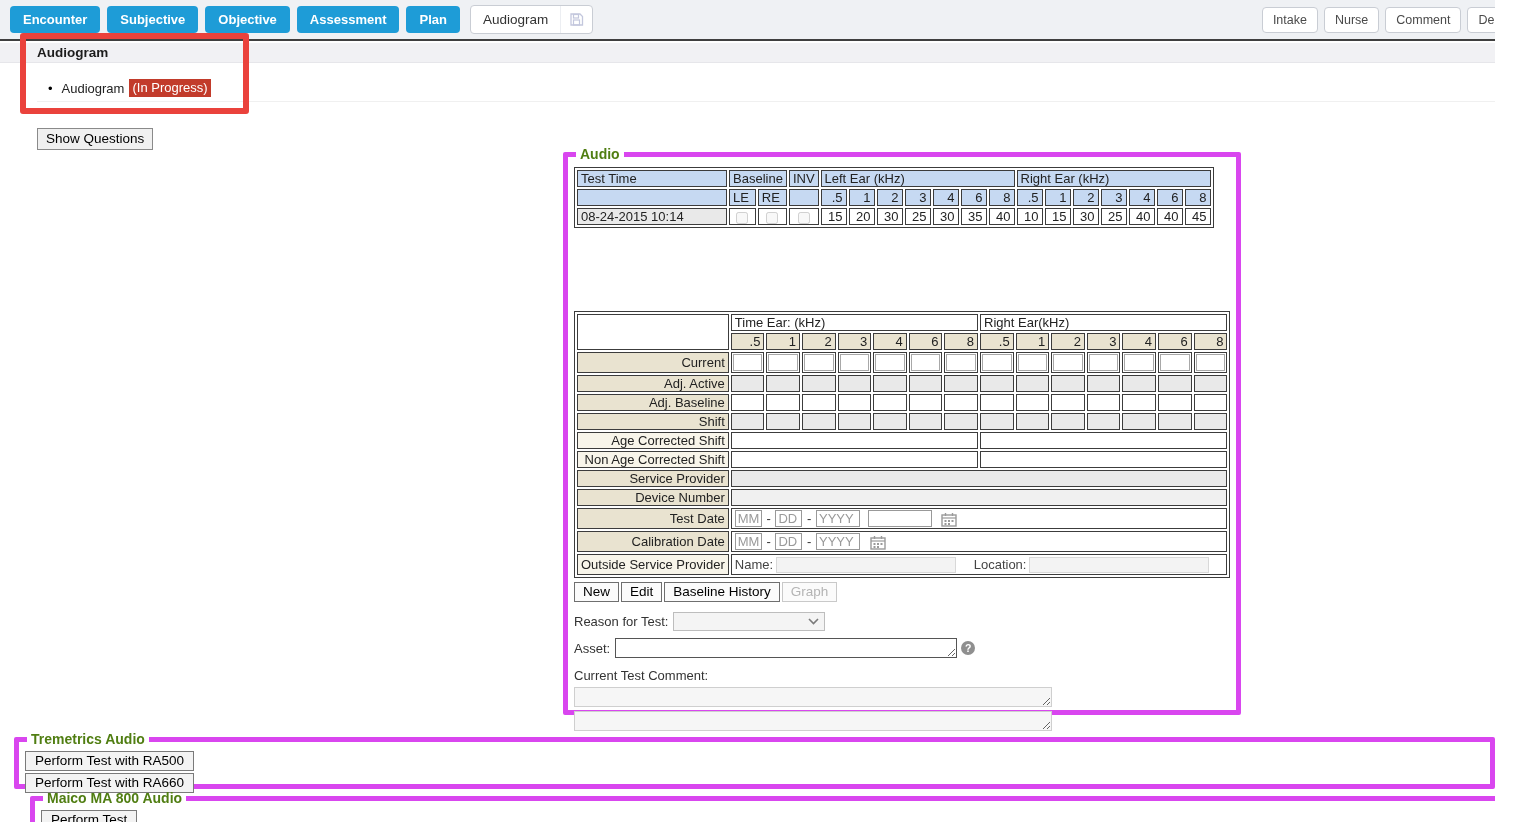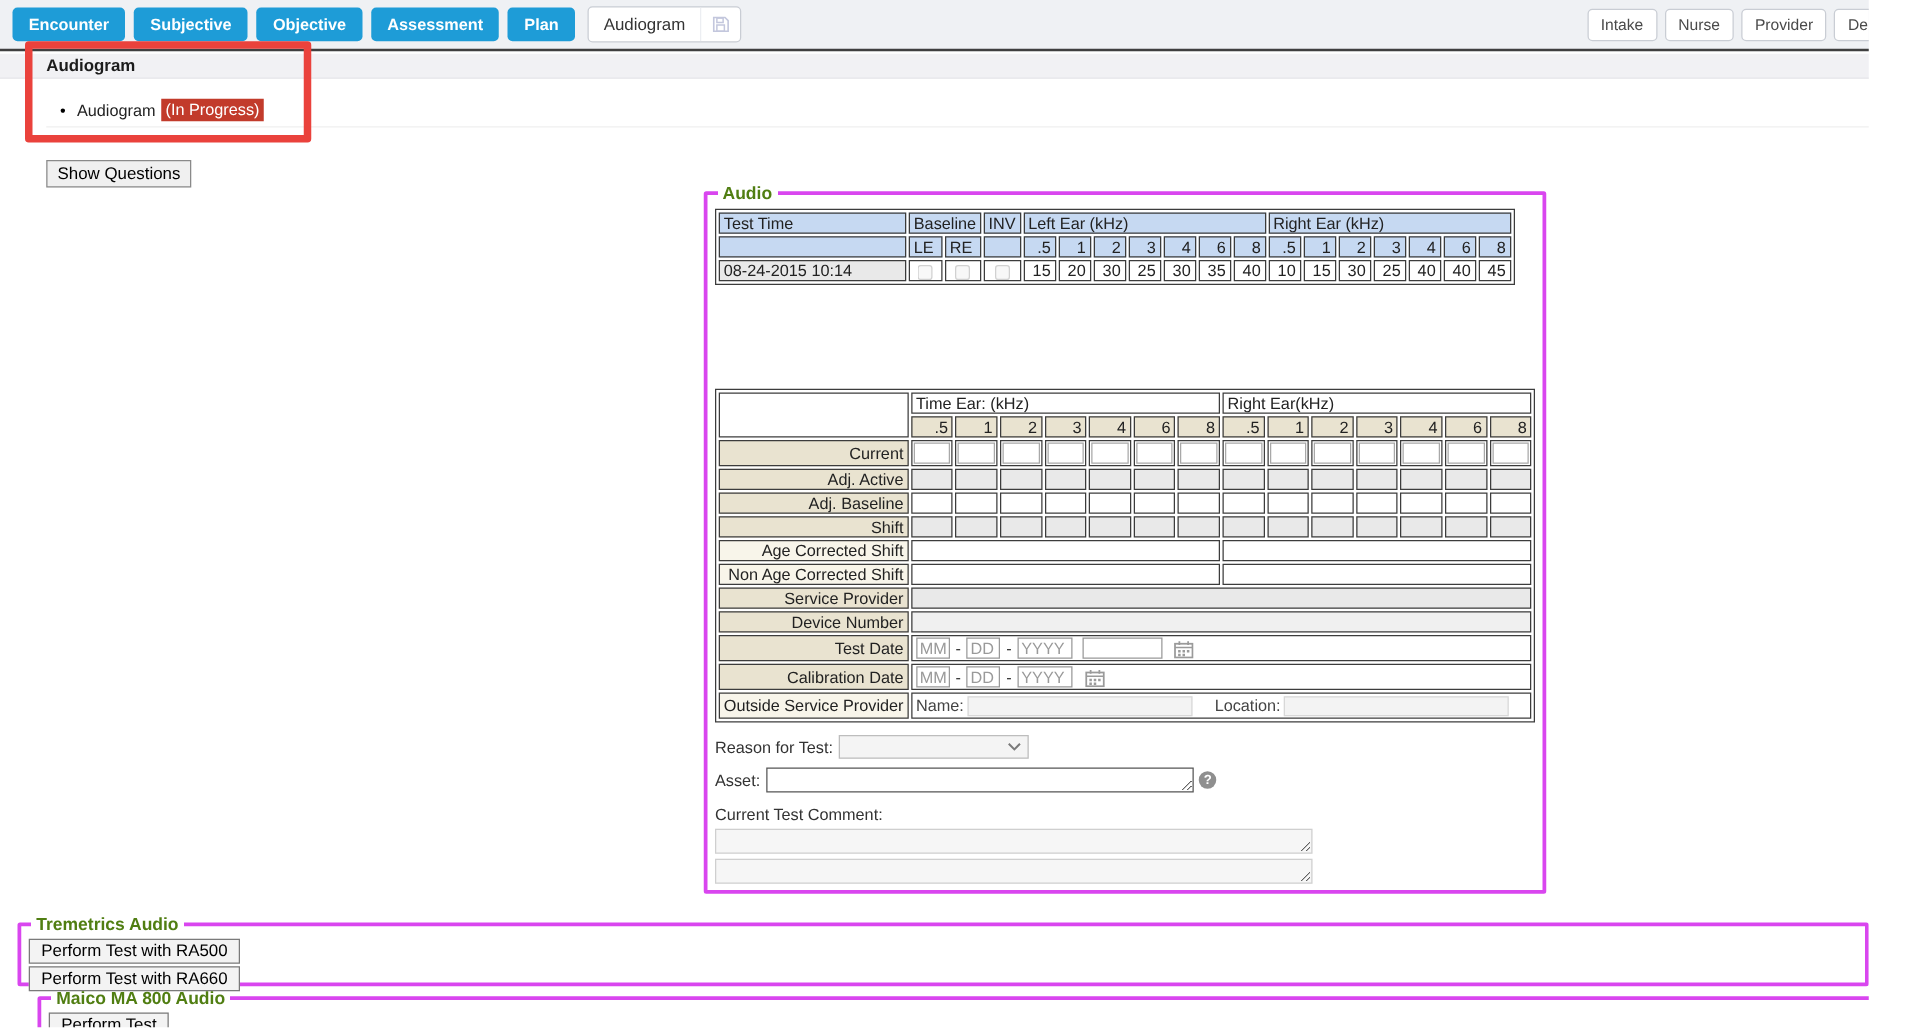--- a/index.html
+++ b/index.html
@@ -31,21 +31,21 @@
   .badge { background:#c23b2b; color:#fff; padding:1px 3px 2px 3px; margin-left:5px; font-size:13px; }
   .thin-divider { position:absolute; left:37px; top:101px; width:1500px; height:1px; background:#f0f0f0; }
   .annotation-box { position:absolute; left:20px; top:33px; width:229px; height:81px;
     border:6px solid #ea423c; border-radius:3px; pointer-events:none; z-index:50; }
 
   .show-questions { position:absolute; left:37px; top:128px; background:#f0f0f0; color:#000;
     border:1px solid #8a8a8a; padding:2px 8px 3px 8px; font-size:13.5px; cursor:pointer;
     font-family:"Liberation Sans", sans-serif; }
 
   
-  fieldset { border:3px solid #d946ef; border-radius:2px; background:#fff; }
+  fieldset { border:5px solid #d946ef; border-radius:2px; background:#fff; }
   legend { font-weight:bold; font-size:14px; color:#507e12; padding:0 4px; margin-left:2px; }
   .audio-fs { position:absolute; left:563px; top:146px; width:637px; height:569px; padding:5px 6px; }
   .trem-fs  { position:absolute; left:14px;  top:731px; width:1481px; height:58px; padding:2px 6px 4px 6px; }
   .maico-fs { position:absolute; left:30px;  top:790px; width:1481px; height:45px; padding:2px 6px; }
   .device-btn { display:block; background:#f3f3f3; border:1px solid #7a7a7a; color:#000;
     font-size:13.5px; padding:1px 9px 2px 9px; margin-top:2px; cursor:pointer; font-family:"Liberation Sans", sans-serif; }
 
   
   table.grid { border-collapse:separate; border-spacing:2px; background:#fff; border:1px solid #3c3c3c; table-layout:fixed; }
   table.grid td { border:1px solid #3c3c3c; font-size:13px; padding:0 3px; height:17px; overflow:hidden; white-space:nowrap; }
@@ -109,21 +109,21 @@
             <path d="M2 2 h9 l2.5 2.5 V13 H2 Z" fill="none" stroke="#c3c7dd" stroke-width="1.3"></path>
             <rect x="4.5" y="8" width="6" height="5" fill="none" stroke="#c3c7dd" stroke-width="1.2"></rect>
             <rect x="4.5" y="2.5" width="5" height="3.5" fill="none" stroke="#c3c7dd" stroke-width="1.2"></rect>
           </svg>
         </button>
       </div>
     </div>
     <div class="toolbar-right">
       <button class="right-btn">Intake</button>
       <button class="right-btn">Nurse</button>
-      <button class="right-btn">Provider</button>
+      <button class="right-btn">Comment</button>
       <button class="right-btn">Depart</button>
     </div>
   </div>
 
   <div class="header-band">
     <span class="title">Audiogram</span>
   </div>
 
   <div class="bullet-item">
     <span class="dot">•</span>
@@ -348,20 +348,23 @@
       <tr>
         <td class="lbl-lite">Outside Service Provider</td>
         <td class="widefield" colspan="14">
           <span class="osp-label">Name:</span><input class="osp-input" style="">
           <span class="osp-label">Location:</span><input class="osp-input" style="">
         </td>
       </tr>
     </tbody>
       </table>
 
+    <div class="actions">
+      <button class="act-btn">New</button><button class="act-btn">Edit</button><button class="act-btn">Baseline History</button><button class="act-btn disabled">Graph</button>
+    </div>
 
     <div class="form-row">
       <span>Reason for Test:</span>
       <div class="fake-select">
         <svg width="11" height="7" viewBox="0 0 11 7">
             <polyline points="1,1 5.5,5.5 10,1" fill="none" stroke="#7a7a7a" stroke-width="1.6"></polyline>
           </svg>
       </div>
     </div>
 

